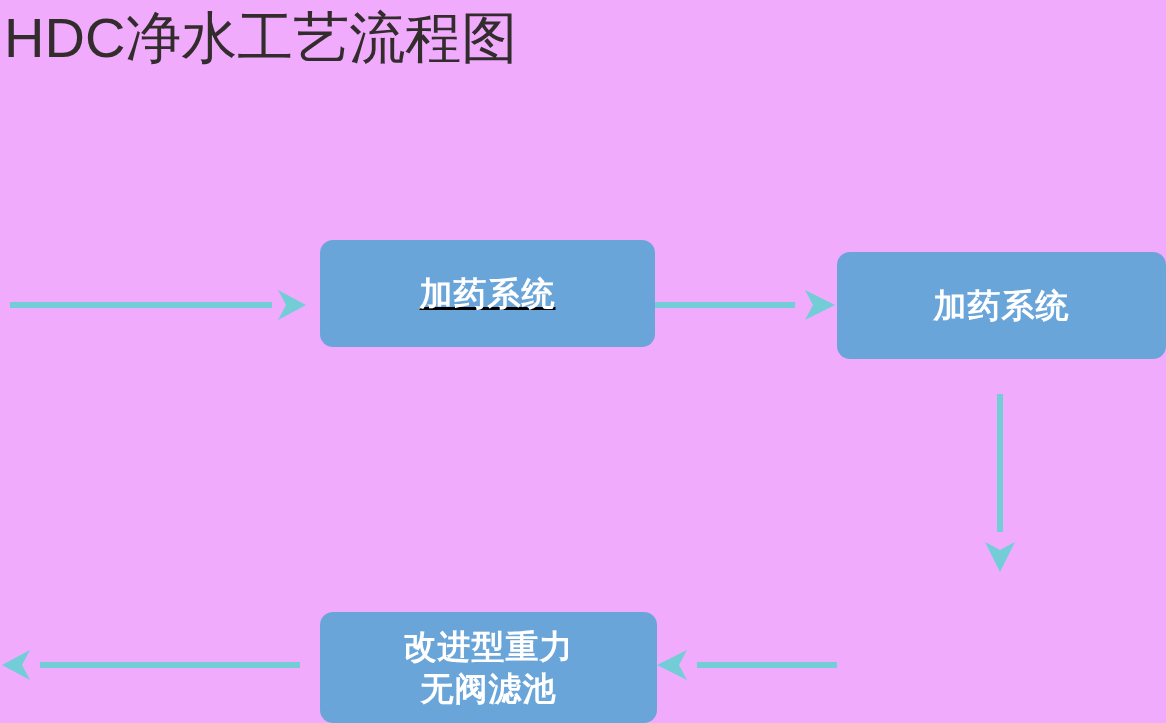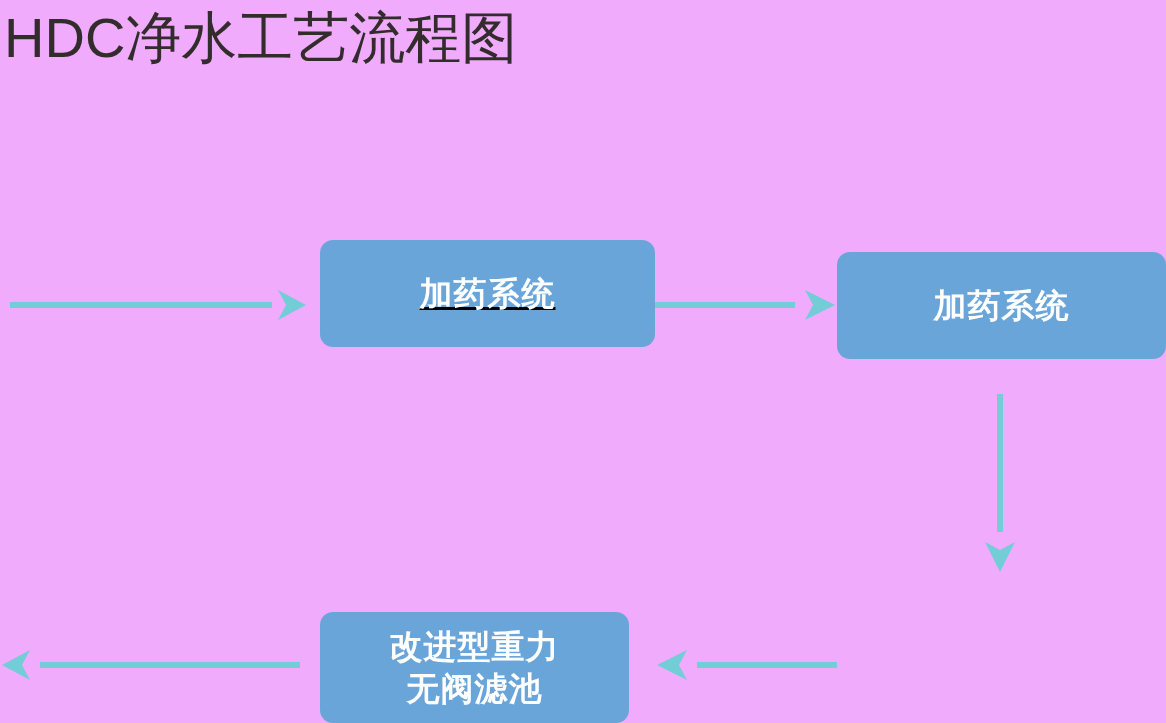--- a/index.html
+++ b/index.html
@@ -48,21 +48,21 @@
     font-size: 33px;
     line-height: 42px;
     font-weight: 700;
     letter-spacing: 1px;
     white-space: pre-line;
   }
 
   #node-dosing    { left: 320px; top: 240px; width: 335px; height: 107px; text-decoration: underline; }
   #node-dropbox   { left: 837px; top: 252px; width: 329px; height: 107px; }
   #node-clarifier { left: 837px; top: 612px; width: 329px; height: 111px; }
-  #node-filter    { left: 320px; top: 612px; width: 309px; height: 111px; }
+  #node-filter    { left: 320px; top: 612px; width: 337px; height: 111px; }
 
   
   .arrow {
     position: absolute;
   }
   .arrow svg { display: block; overflow: visible; }
 
   #arrow-inlet      { left: 0px;   top: 283px; width: 310px; height: 44px; }
   #arrow-dosing-to-dropbox { left: 655px; top: 283px; width: 182px; height: 44px; }
   #arrow-dropbox-to-clarifier { left: 978px; top: 394px; width: 44px; height: 180px; }

